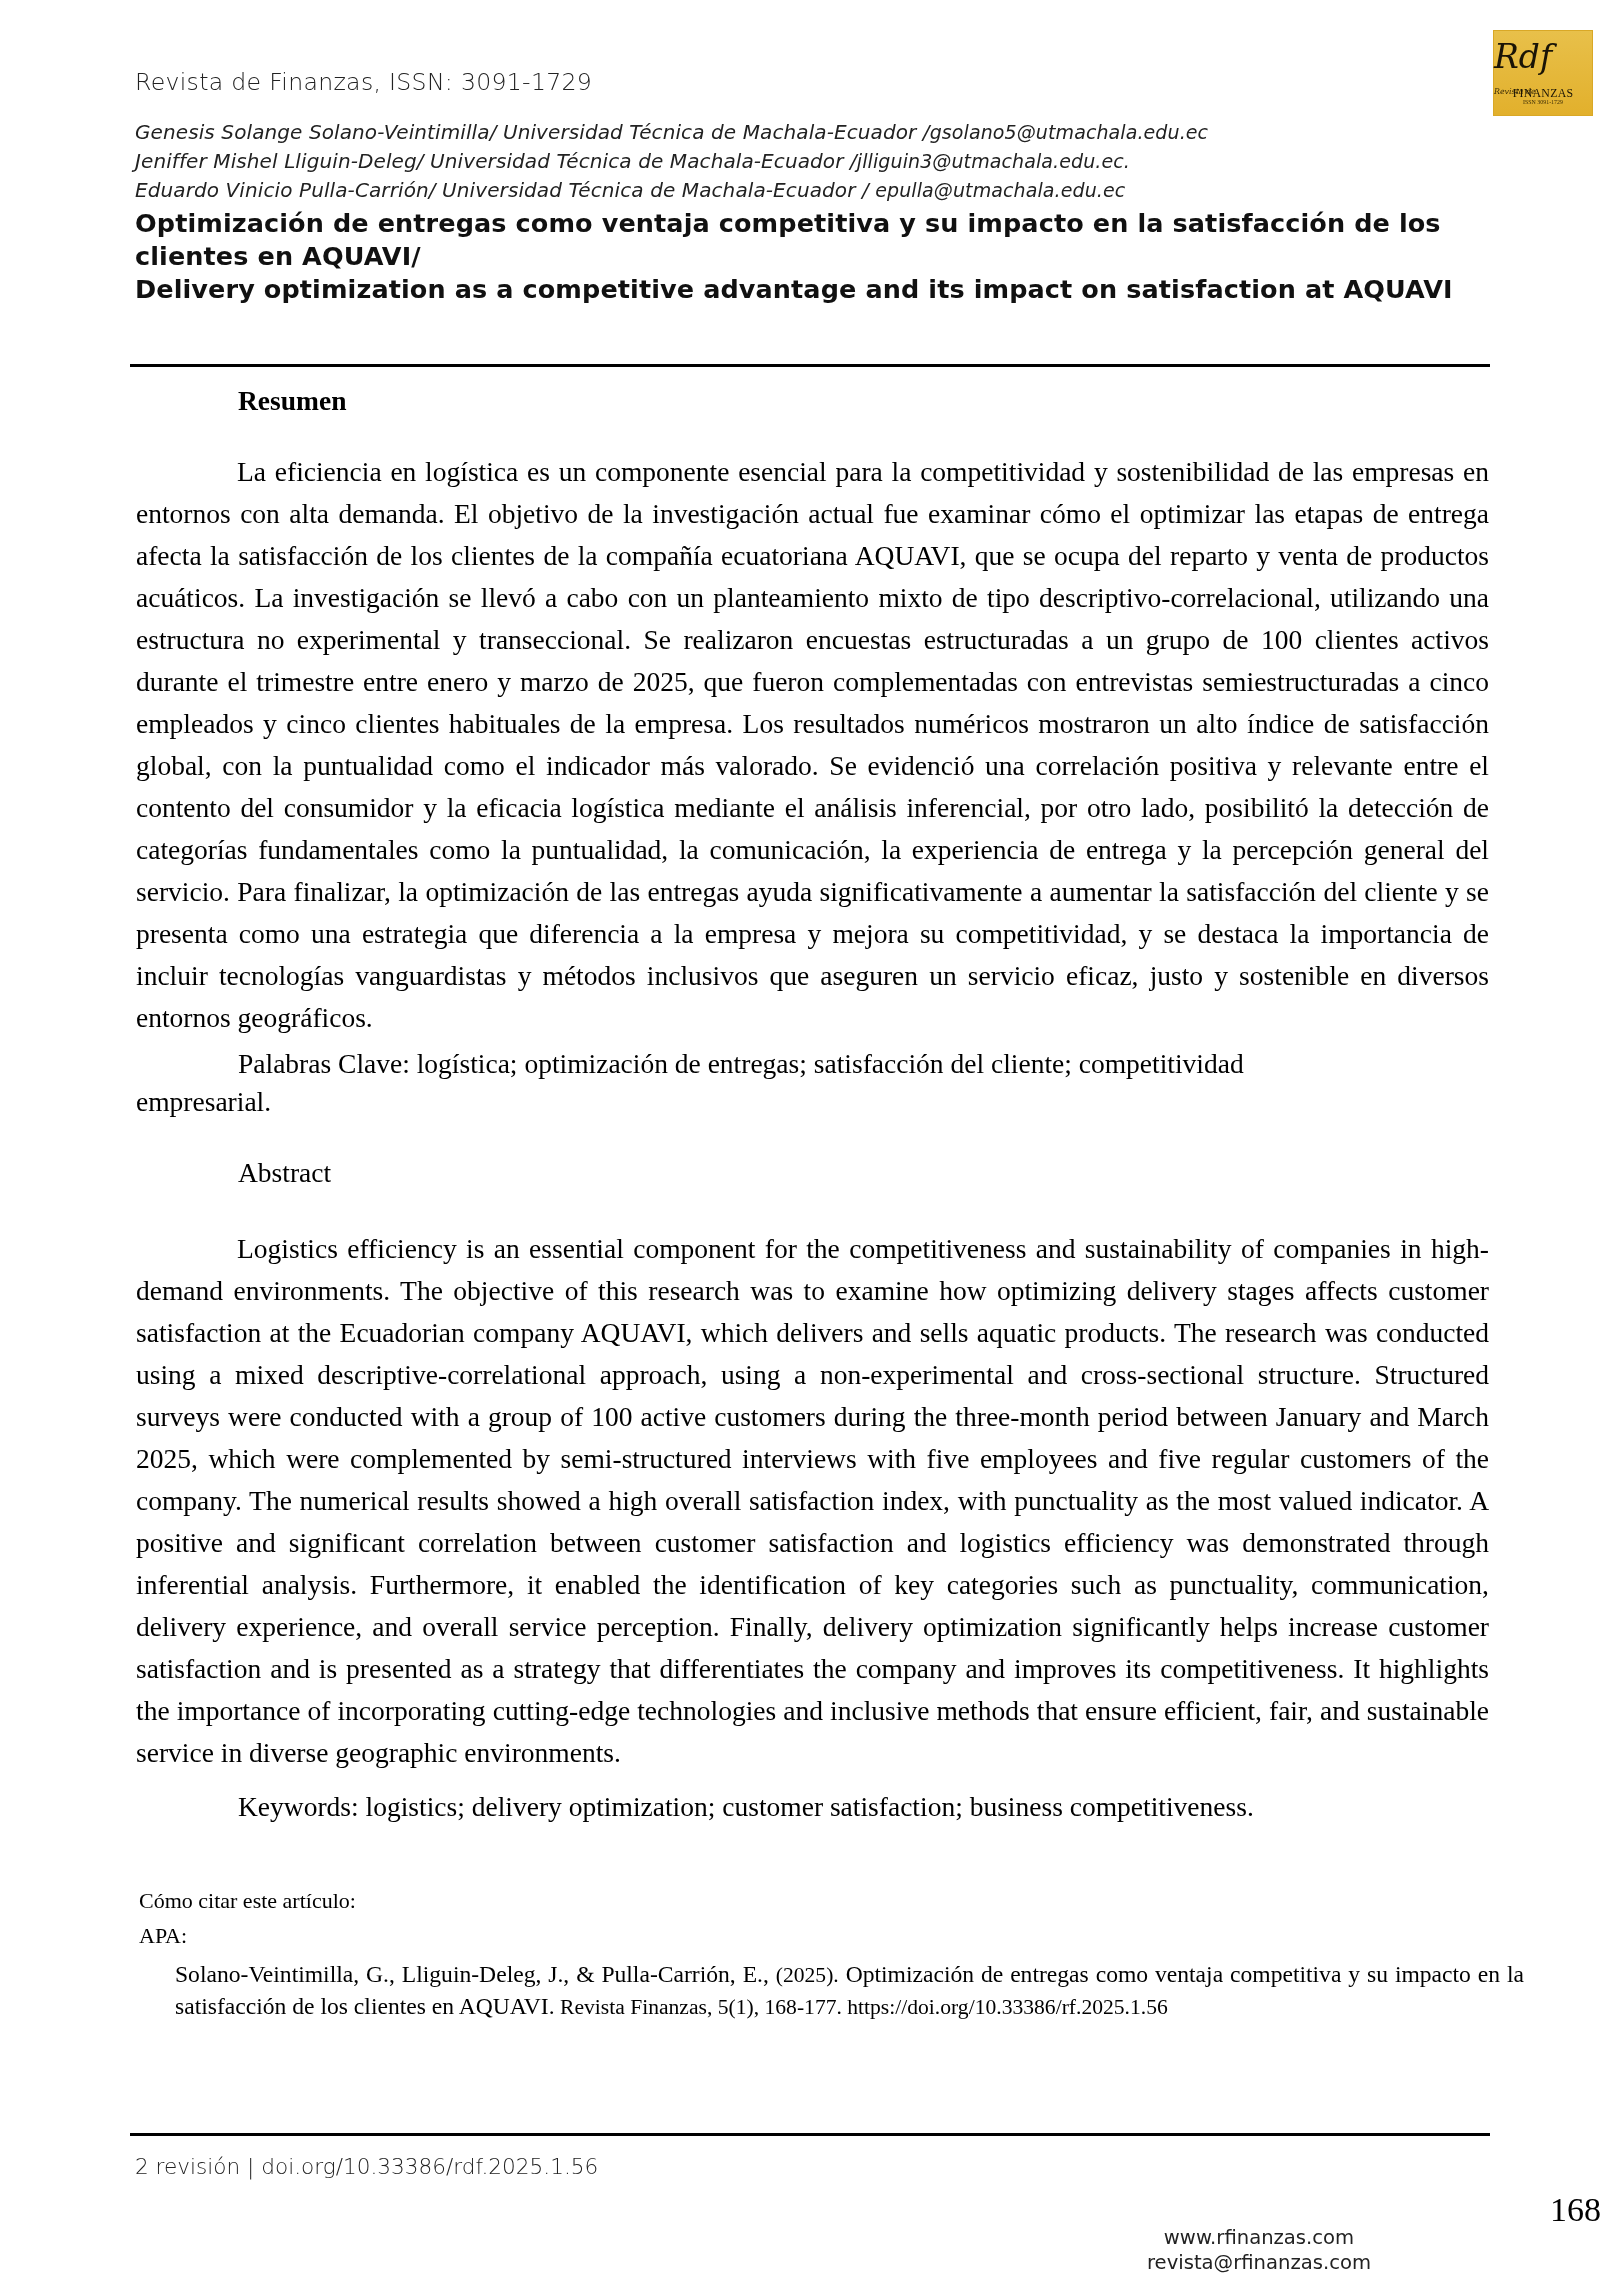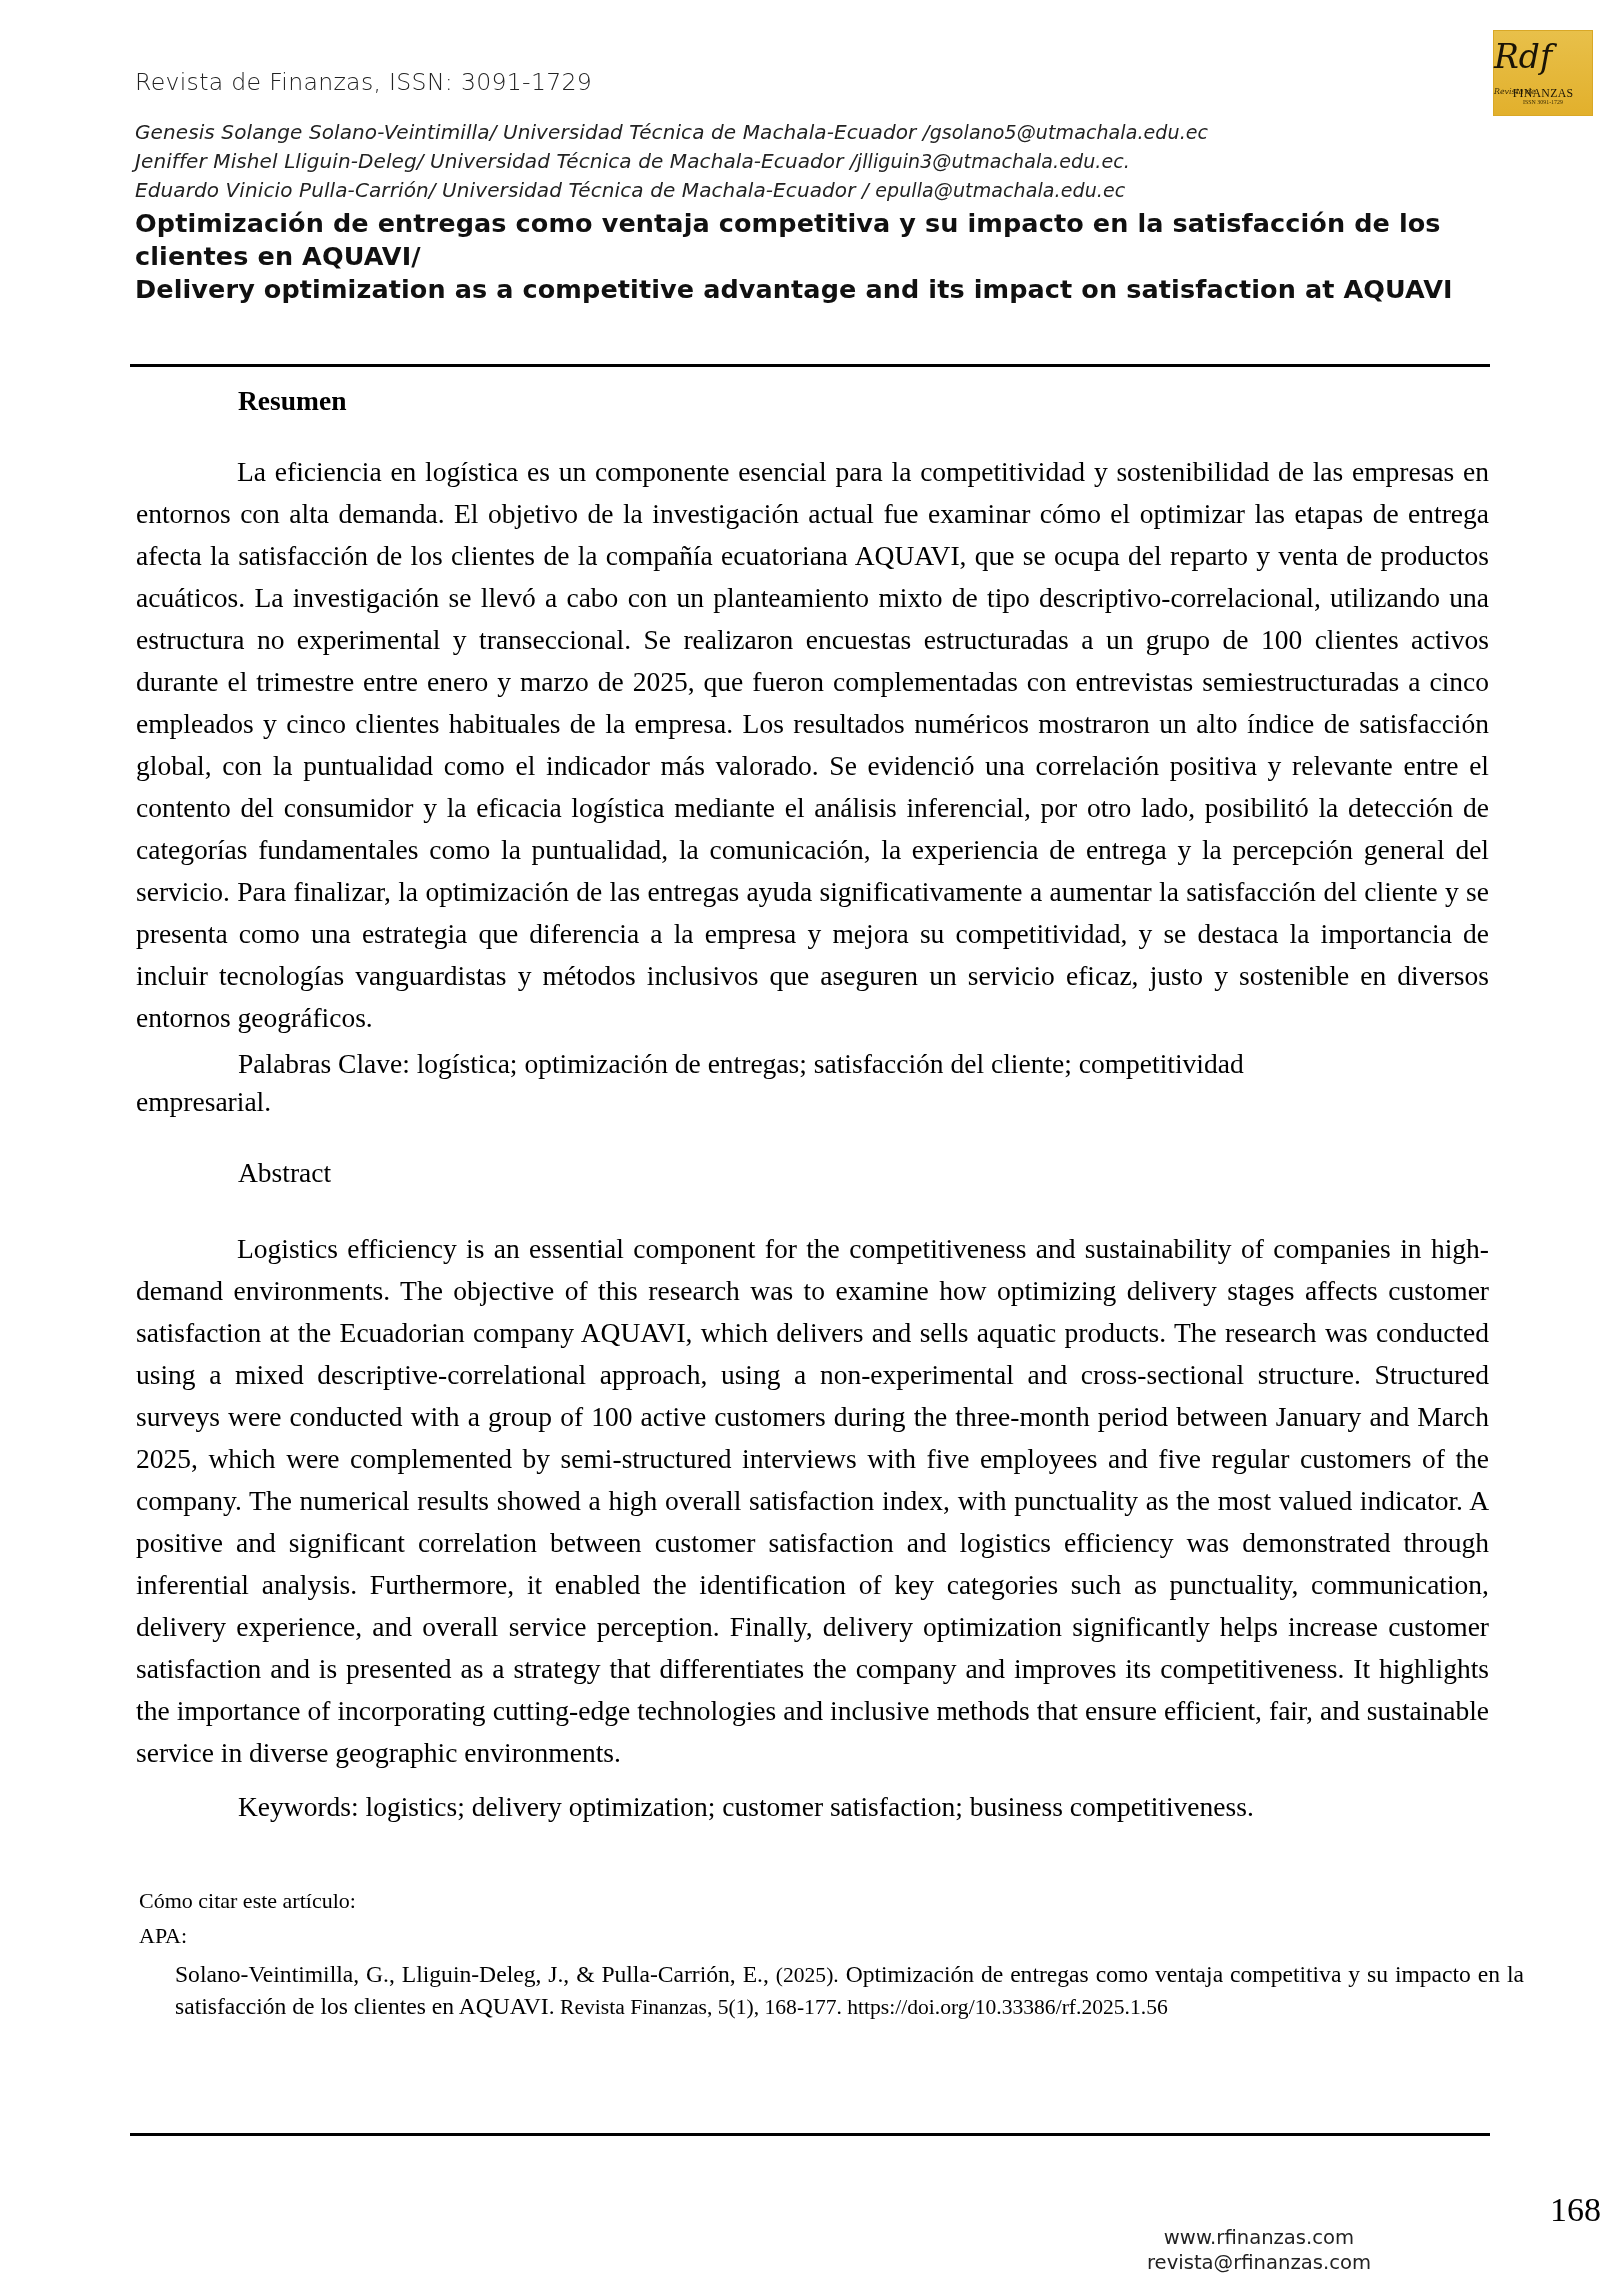--- a/index.html
+++ b/index.html
@@ -82,19 +82,20 @@
 <div class="abs label-line serif" style="top:1791px;">Keywords: logistics; delivery optimization; customer satisfaction; business competitiveness.</div>
 
 <div id="cite-how" class="abs serif">Cómo citar este artículo:</div>
 <div id="cite-apa" class="abs serif">APA:</div>
 <div id="cite-ref" class="abs serif">
   <span>Solano-Veintimilla, G., Lliguin-Deleg, J., &amp; Pulla-Carrión, E., </span><span class="small">(2025).</span><span> Optimización de entregas como ventaja competitiva y su impacto en la satisfacción de los clientes en AQUAVI.</span><span class="small"> Revista Finanzas, 5(1), 168-177. https://doi.org/10.33386/rf.2025.1.56</span>
 </div>
 
 <div class="abs rule" style="top:2133px;"></div>
 <div id="footer-meta" class="abs sans">
+  <div>2 revisión | doi.org/10.33386/rdf.2025.1.56</div>
 </div>
 <div id="page-number" class="abs serif">168</div>
 <div id="footer-web" class="abs sans">
   <div>www.rfinanzas.com</div>
   <div>revista@rfinanzas.com</div>
 </div>
 
 
 </body></html>

